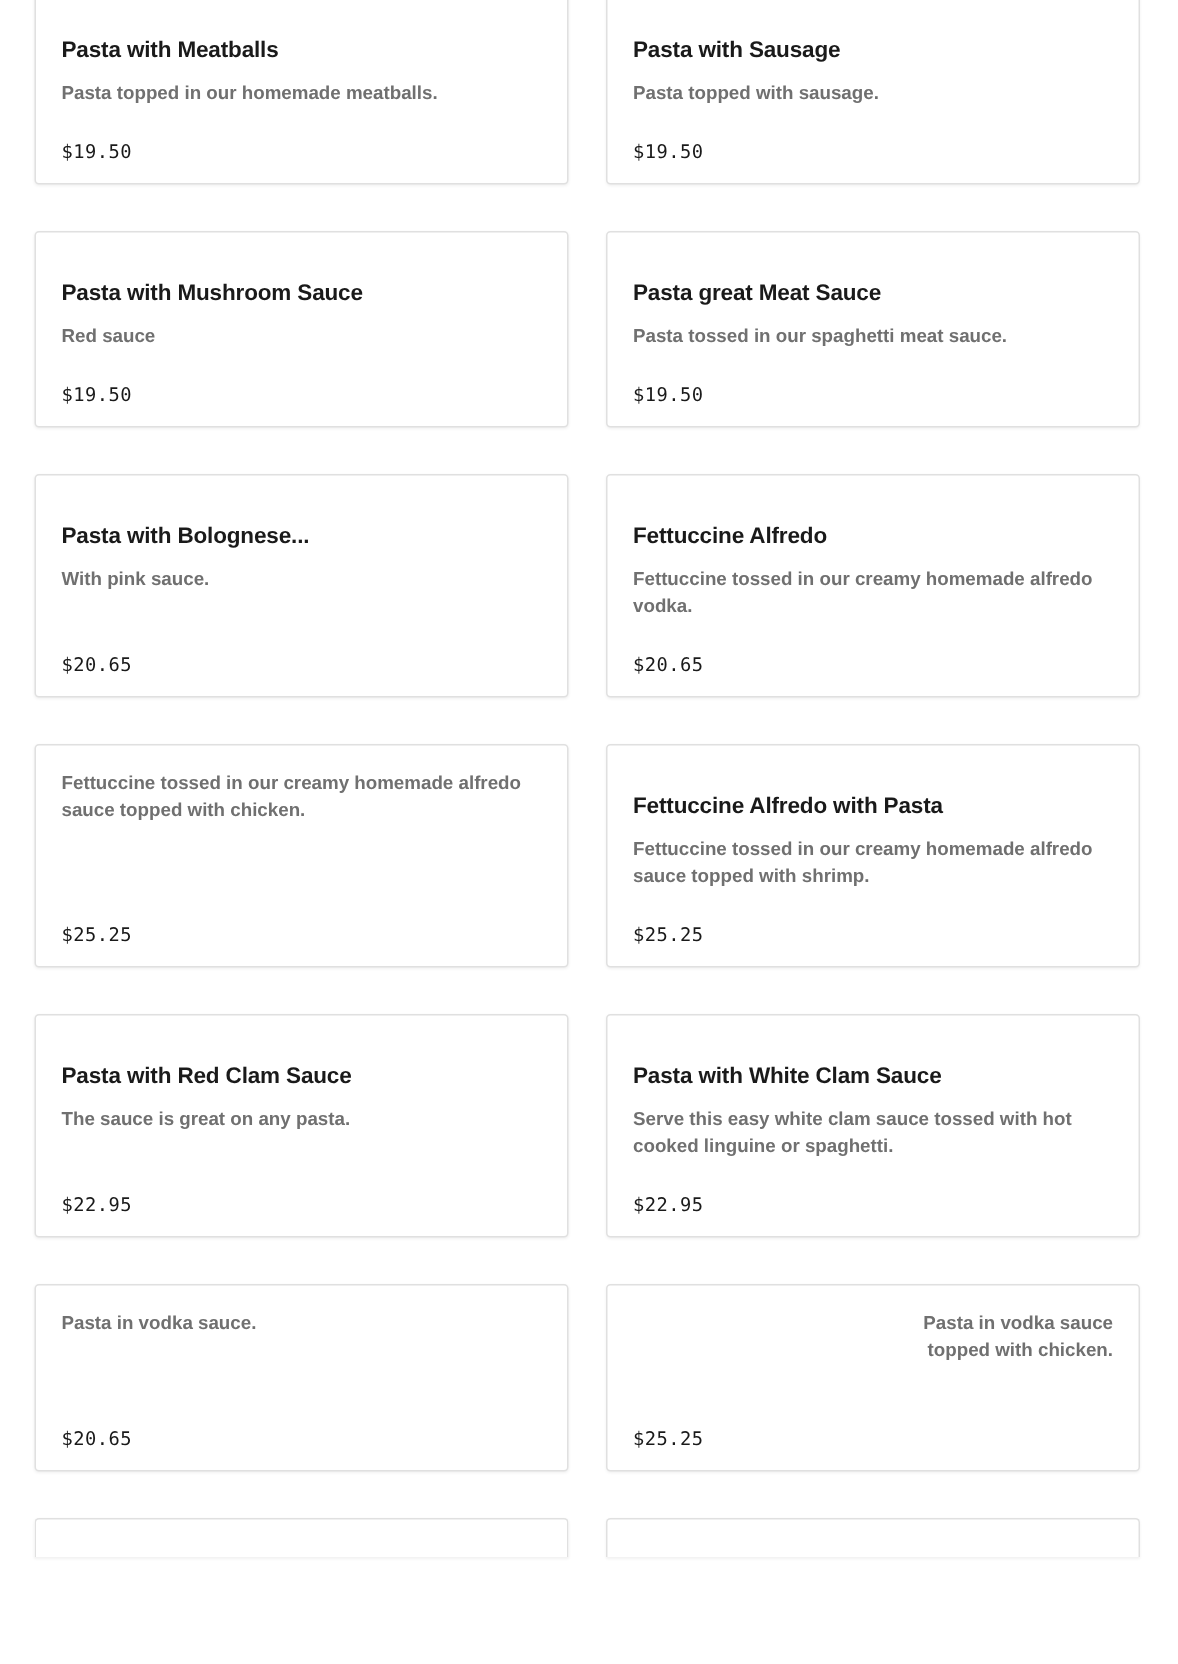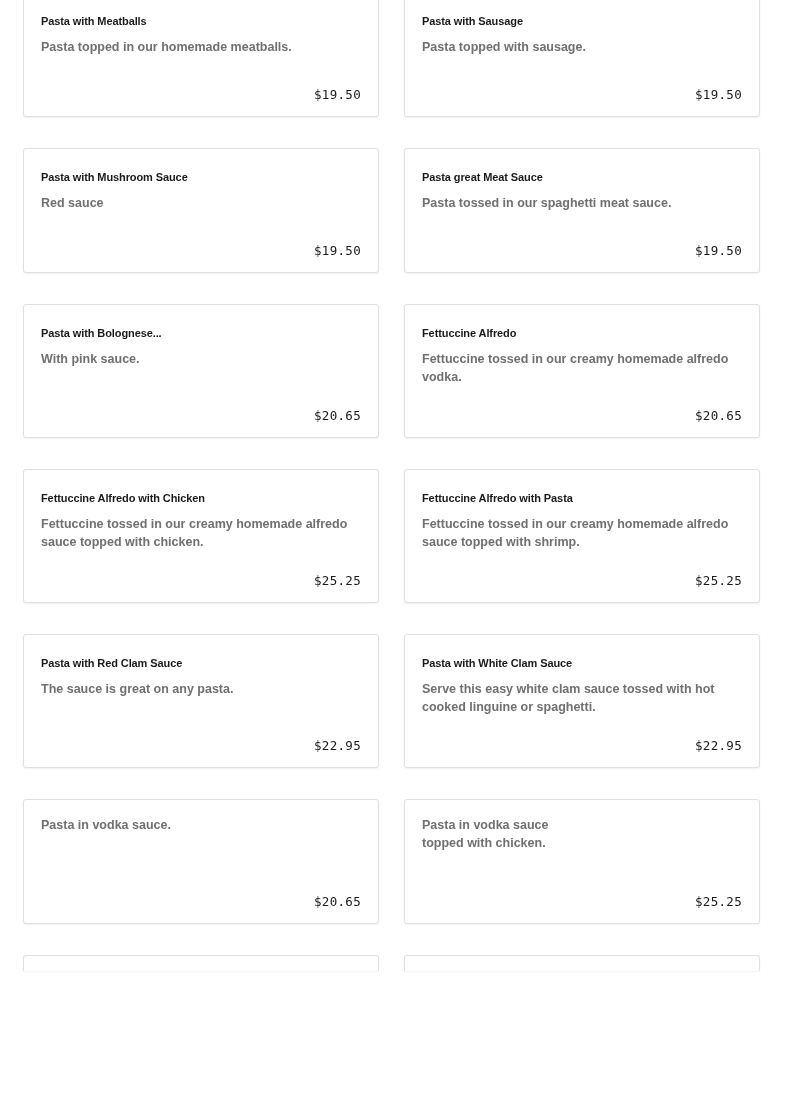--- a/index.html
+++ b/index.html
@@ -28,46 +28,45 @@
     border: 1px solid #e0e0e0;
     border-radius: 3px;
     box-shadow: 0 1px 2px rgba(0,0,0,0.06);
     padding: 16px 17px 14px 17px;
     box-sizing: border-box;
     display: flex;
     flex-direction: column;
     min-height: 125px;
   }
   .card-title {
-    font-size: 11px;
+    font-size: 15px;
     font-weight: bold;
     color: #1a1a1a;
     line-height: 1.25;
-    margin: 6px 0 9px 0;
+    margin: 16px 0 9px 0;
     letter-spacing: -0.1px;
   }
   .card-desc {
     font-size: 12.5px;
     color: #707070;
     line-height: 1.45;
     margin: 0;
     flex: 0 0 auto;
     font-weight: bold;
   }
   .card-spacer {
     flex: 1 1 auto;
     min-height: 22px;
   }
   .card-price {
     font-family: "DejaVu Sans Mono", monospace;
     font-size: 12.5px;
     color: #1a1a1a;
     letter-spacing: 0.3px;
     margin: 0;
-    text-align: right;
   }
   
   .menu-card.clipped {
     min-height: 6px;
     padding: 0;
     border-bottom: none;
     border-radius: 3px 3px 0 0;
     overflow: hidden;
   }
 </style>
@@ -112,21 +111,20 @@
   </div>
 
   <div class="menu-card">
     <div class="card-title">Fettuccine Alfredo</div>
     <div class="card-desc">Fettuccine tossed in our creamy homemade alfredo vodka.</div>
     <div class="card-spacer"></div>
     <div class="card-price">$20.65</div>
   </div>
 
   <div class="menu-card">
-    <div class="card-title">Fettuccine Alfredo with Chicken</div>
     <div class="card-desc">Fettuccine tossed in our creamy homemade alfredo sauce topped with chicken.</div>
     <div class="card-spacer"></div>
     <div class="card-price">$25.25</div>
   </div>
 
   <div class="menu-card">
     <div class="card-title">Fettuccine Alfredo with Pasta</div>
     <div class="card-desc">Fettuccine tossed in our creamy homemade alfredo sauce topped with shrimp.</div>
     <div class="card-spacer"></div>
     <div class="card-price">$25.25</div>
@@ -146,21 +144,21 @@
     <div class="card-price">$22.95</div>
   </div>
 
   <div class="menu-card">
     <div class="card-desc">Pasta in vodka sauce.</div>
     <div class="card-spacer"></div>
     <div class="card-price">$20.65</div>
   </div>
 
   <div class="menu-card">
-    <div class="card-desc" style="white-space: pre-line;">Pasta in vodka sauce
+    <div class="card-desc" style="white-space: pre-line; text-align: right;">Pasta in vodka sauce
 topped with chicken.</div>
     <div class="card-spacer"></div>
     <div class="card-price">$25.25</div>
   </div>
 
   <div class="menu-card clipped">
     <div class="card-title"></div>
   </div>
 
   <div class="menu-card clipped">

